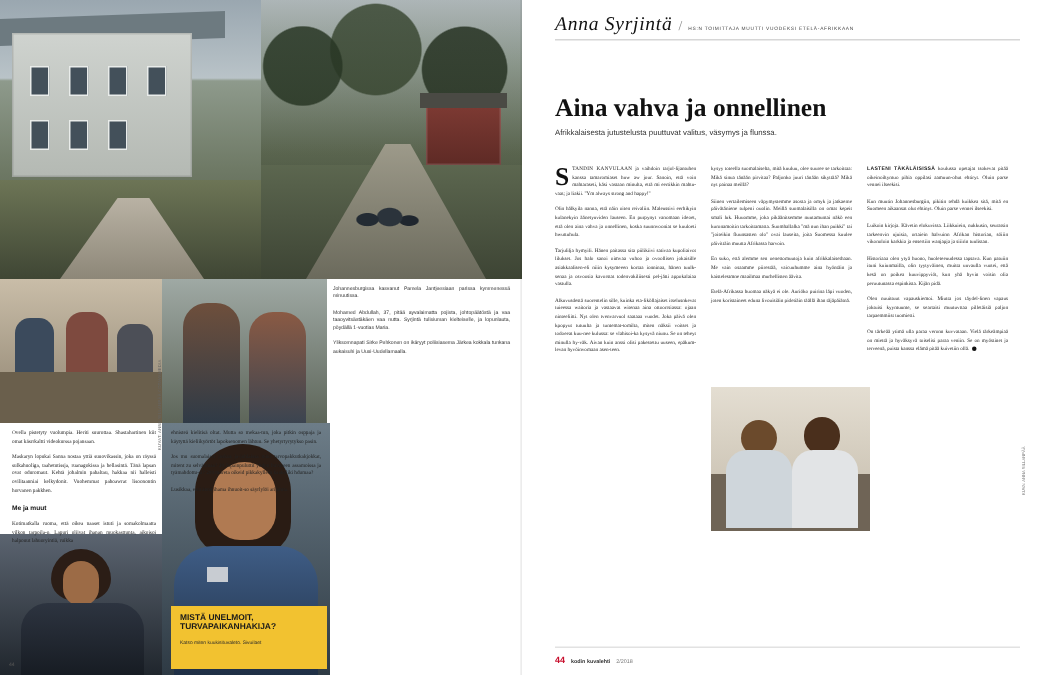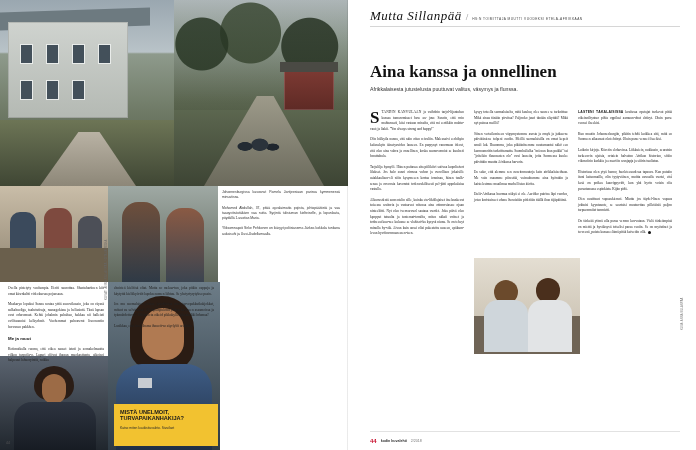--- a/index.html
+++ b/index.html
@@ -478,27 +478,27 @@
     </div>
 
     <div class="folio-left">44</div>
   </div>
 
   <div class="gutter"></div>
 
   <div class="page-right">
 
     <div class="masthead">
-      <span class="script">Mutta Sillanpää</span>
+      <span class="script">Anna Syrjintä</span>
       <span class="slash">/</span>
       <span class="kicker">HS:N TOIMITTAJA MUUTTI VUODEKSI ETELÄ-AFRIKKAAN</span>
     </div>
     <div class="rule-top"></div>
 
-    <h1 class="headline">Aina kanssa ja onnellinen</h1>
+    <h1 class="headline">Aina vahva ja onnellinen</h1>
     <p class="standfirst">Afrikkalaisesta jutustelusta puuttuvat valitus, väsymys ja flunssa.</p>
 
     <div class="col col-1">
       <p><span class="dropcap">S</span><span class="smallcaps-lead">TANDIN KANVULAAN</span> <span>ja vaihdoin tarjol-lijantuhen kanssa tamaromiaset huw aw jour. Sanoin, että voin mahtaraseti, käsi vastaan minulta, että mi eertikkin mahtu-vaat; ja liakii. "Ym always strong and happy!"</span></p>
       <p>Olin hälkyila nanna, että näin oiten reivaliin. Maleussivi eerhikyin kulanekyin äänetyuviden lauseen. En purpynyt vanomaan ideoet, että olen aina vahva ja onnellinen, koska suunnvooniat se kuuloeti hwuttuhula.</p>
       <p>Tarjulilja hymyili. Hänen paitassa sita piilikiivi sativaa kupoliaivot lilukset. Jos halo sanoi oimvaa vuhoo ja ovoollisen jokaisille asiakkaalisen-eli niiin kysymeeen kortaa ionninaa, hänen tuulk-senaa ja osvoosia kavorstat todenvakiliisesti pel-jätti appokalaiaa vastulla.</p>
       <p>Alkuvusdestä suorentelin sille, kuinka eta-liköllajaiset itselusnkevat tuieessa waitoria ja vastaavat witenaa aina ottoorrsiassa: ojaan ninteeliitti. Nyt olen tvenvarvuol saataaa vuodet. Joka päivä olen kpopyut tutuulta ja tuntemat-tomilta, miten näksii voitset ja todoeeat kuu-nee kulussa: se vlahisoi-ka kysyvä niunu. Se on teheyt minulla hy-väk. Aivan kuin anssi olisi pakestettu uuseen, epäkum-levan hyvöinvomaan asen-teen.</p>
     </div>
 
     <div class="col col-2">

